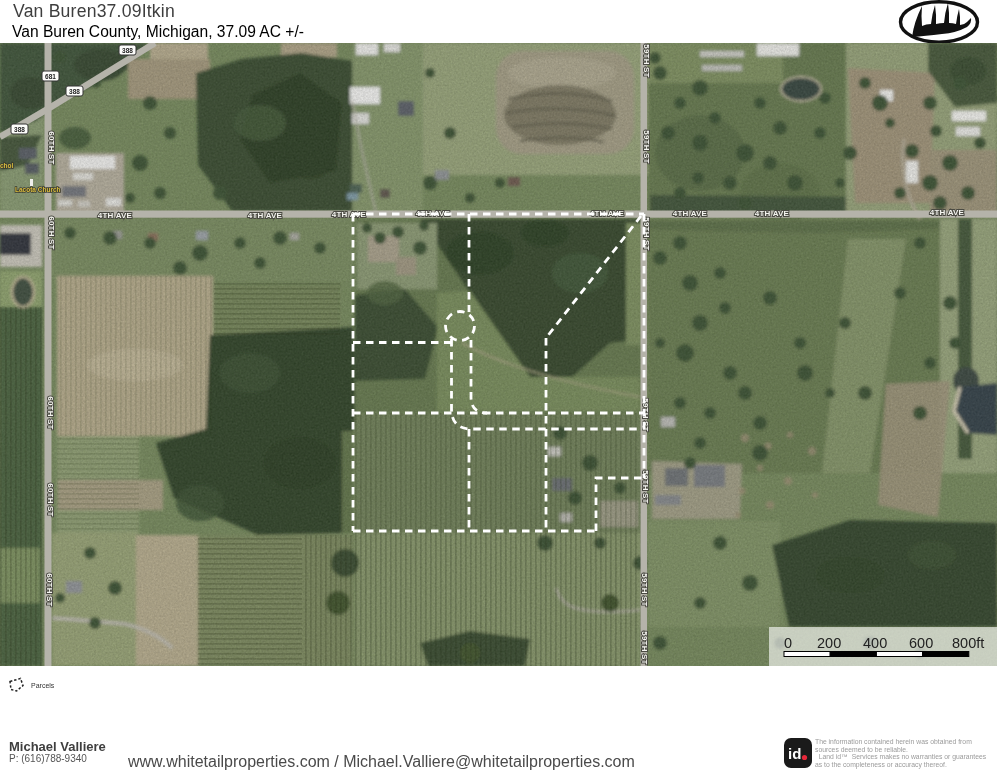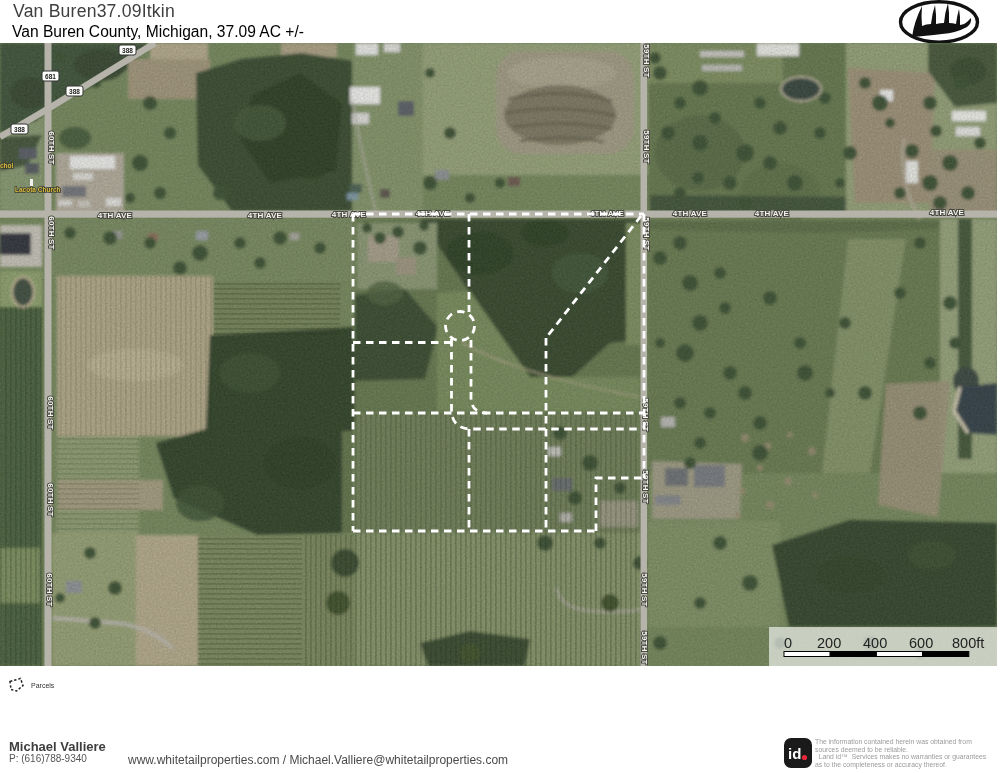--- a/index.html
+++ b/index.html
@@ -4,21 +4,21 @@
 <style>
   html,body{margin:0;padding:0;background:#fff;width:1000px;height:773px;overflow:hidden;}
   body{font-family:"Liberation Sans",sans-serif;position:relative;}
   .hdr-title{position:absolute;left:13px;top:1px;font-size:17.6px;font-weight:normal;color:#3e3e3e;letter-spacing:0.2px;}
   .hdr-sub{position:absolute;left:12px;top:23px;font-size:15.6px;color:#000000;}
   #map{position:absolute;left:0;top:43px;}
   .legend{position:absolute;left:8px;top:677px;}
   .legend-label{position:absolute;left:31px;top:682px;font-size:7px;color:#333;}
   .f-name{position:absolute;left:9px;top:739px;font-size:13px;font-weight:bold;color:#3e3e3e;}
   .f-phone{position:absolute;left:9px;top:753px;font-size:10px;color:#555;}
-  .f-url{position:absolute;left:128px;top:753px;font-size:12px;color:#4a4a4a;}
+  .f-url{position:absolute;left:128px;top:753px;font-size:16px;color:#4a4a4a;}
   .f-disc{position:absolute;left:815px;top:738px;font-size:6.8px;line-height:7.6px;color:#9b9b9b;width:180px;}
 </style>
 </head>
 <body>
 
 <div class="hdr-title">Van Buren37.09Itkin</div>
 
 <div class="hdr-sub">Van Buren County, Michigan, 37.09 AC +/-</div>
 
 <svg style="position:absolute;left:898px;top:0px" width="82" height="44" viewBox="0 0 82 44">

